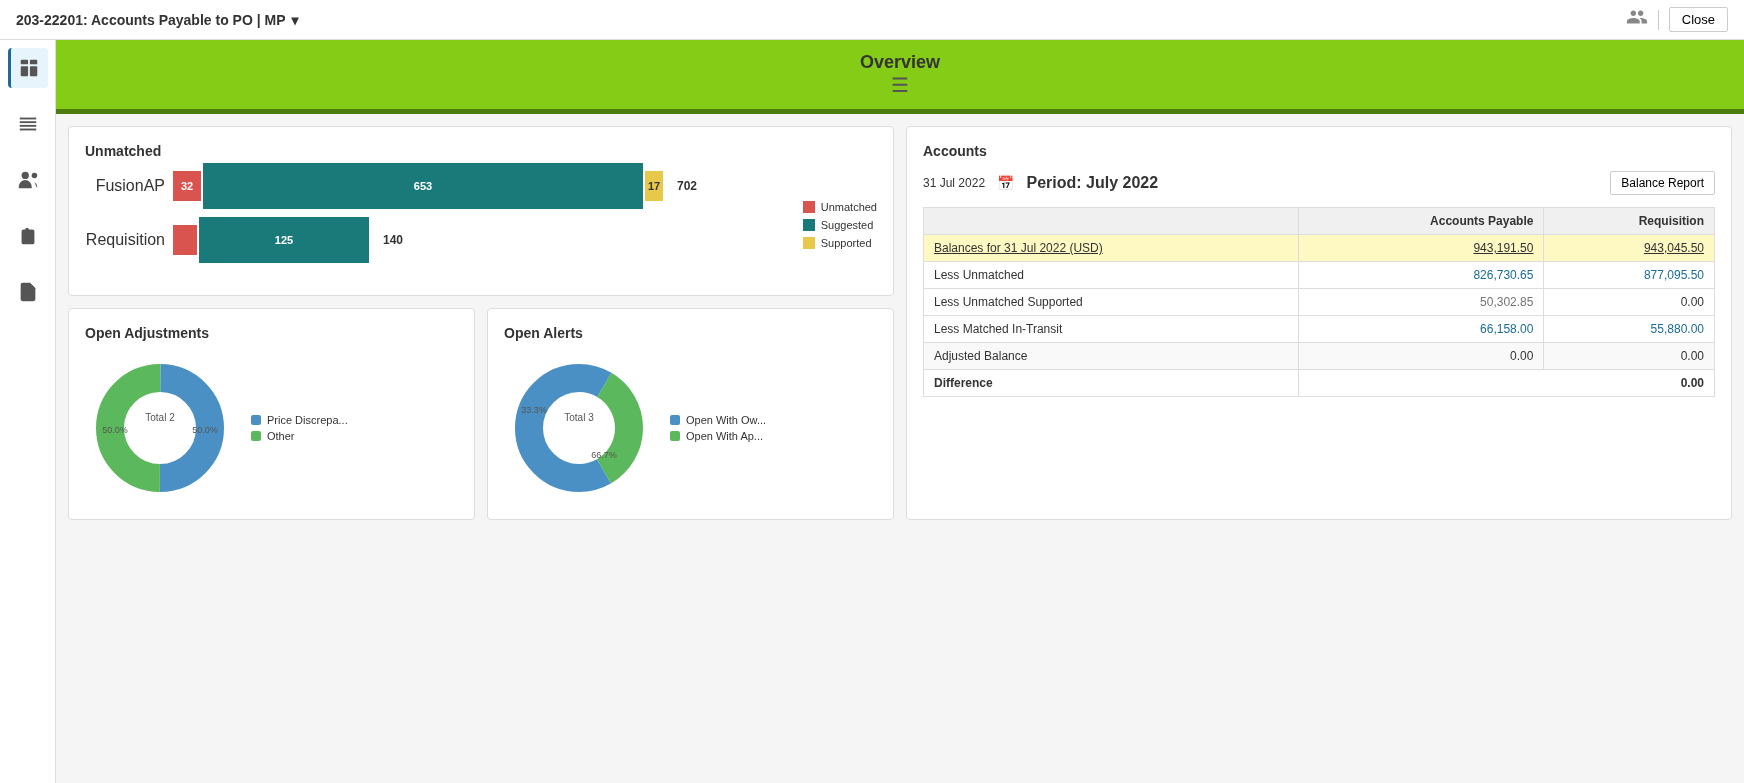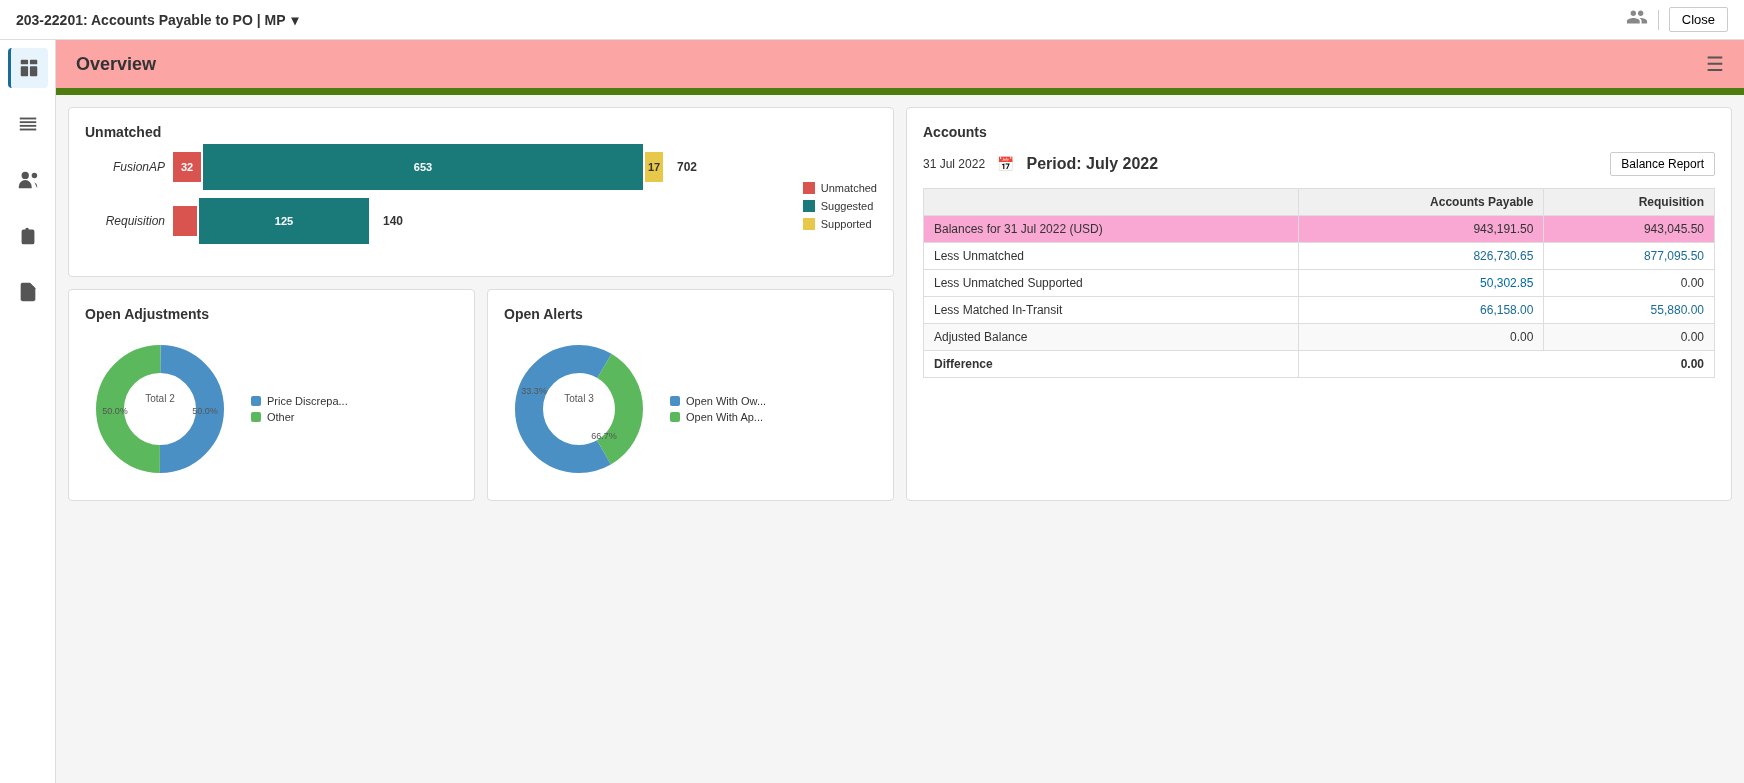--- a/index.html
+++ b/index.html
@@ -33,38 +33,38 @@
       cursor: pointer; border-radius: 4px; color: #555; font-size: 18px;
     }
     .sidebar-item.active { border-left: 3px solid #1a6b96; background: #e8f4fb; }
     .sidebar-item svg { width: 22px; height: 22px; fill: #555; }
 
     
     .main { flex: 1; overflow-y: auto; background: #f5f5f5; }
 
     
     .overview-header {
-      background: #fca5a5; padding: 12px 20px; border-bottom: 7px solid #4d7c0f;
-      display: flex; align-items: center; justify-content: space-between;
+      background: #84cc16; padding: 12px 20px; border-bottom: 5px solid #4d7c0f;
+      display: flex; align-items: center; justify-content: space-between; flex-direction: column;
     }
     .overview-title { font-size: 18px; font-weight: 600; }
     .hamburger { font-size: 20px; color: #555; cursor: pointer; }
 
     
     .dashboard { display: grid; grid-template-columns: 1fr 1fr; gap: 0; padding: 12px; gap: 12px; }
     .dashboard-left { display: flex; flex-direction: column; gap: 12px; }
     .dashboard-right { display: flex; flex-direction: column; gap: 12px; }
 
     
     .card {
       background: #fff; border: 1px solid #ddd; border-radius: 4px; padding: 16px;
     }
     .card-title { font-size: 14px; font-weight: 600; margin-bottom: 12px; }
     .bar-row { display: flex; align-items: center; margin-bottom: 24px; gap: 8px; }
-    .bar-label { width: 80px; text-align: right; font-size: 12px; color: #333; font-style: italic; }
+    .bar-label { width: 80px; text-align: right; font-size: 16px; color: #333; }
     .bar-container { display: flex; align-items: center; gap: 2px; height: 30px; }
     .bar-red { background: #d9534f; height: 30px; display: flex; align-items: center; justify-content: center; color: #fff; font-size: 11px; font-weight: 600; min-width: 24px; }
     .bar-teal { background: #1a7a7a; height: 46px; display: flex; align-items: center; justify-content: center; color: #fff; font-size: 11px; font-weight: 600; }
     .bar-yellow { background: #e8c84a; height: 30px; display: flex; align-items: center; justify-content: center; font-size: 11px; font-weight: 600; min-width: 16px; }
     .bar-total { font-size: 12px; font-weight: 600; margin-left: 6px; color: #333; }
     .legend-item { display: flex; align-items: center; gap: 6px; font-size: 11px; }
     .legend-dot { width: 12px; height: 12px; flex-shrink: 0; }
     .legend-dot.red { background: #d9534f; }
     .legend-dot.teal { background: #1a7a7a; }
     .legend-dot.yellow { background: #e8c84a; }
@@ -282,33 +282,33 @@
 
           <table class="balance-table">
             <thead>
               <tr>
                 <th></th>
                 <th>Accounts Payable</th>
                 <th>Requisition</th>
               </tr>
             </thead>
             <tbody id="balance-tbody">
-            <tr style="background: #f9a8d4;">
+            <tr style="background: #fef9c3; text-decoration: underline;">
                   <td>Balances for 31 Jul 2022 (USD)</td>
                   <td>943,191.50</td>
                   <td>943,045.50</td>
                 </tr>
                 <tr>
                   <td>Less Unmatched</td>
                   <td style="color: rgb(26, 107, 150); cursor: pointer;">826,730.65</td>
                   <td style="color: rgb(26, 107, 150); cursor: pointer;">877,095.50</td>
                 </tr>
                 <tr>
                   <td>Less Unmatched Supported</td>
-                  <td style="color: #0369a1; cursor: pointer; padding-left: 48px;">50,302.85</td>
+                  <td style="color: #737373; cursor: pointer; padding-left: 48px;">50,302.85</td>
                   <td>0.00</td>
                 </tr>
                 <tr>
                   <td>Less Matched In-Transit</td>
                   <td style="color: rgb(26, 107, 150); cursor: pointer;">66,158.00</td>
                   <td style="color: rgb(26, 107, 150); cursor: pointer;">55,880.00</td>
                 </tr>
                 <tr style="background: rgb(249, 249, 249);">
                   <td>Adjusted Balance</td>
                   <td>0.00</td>

